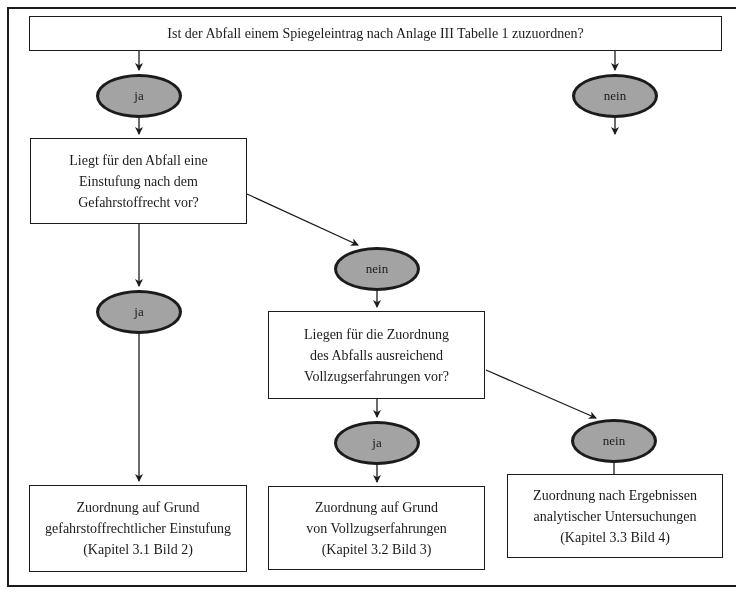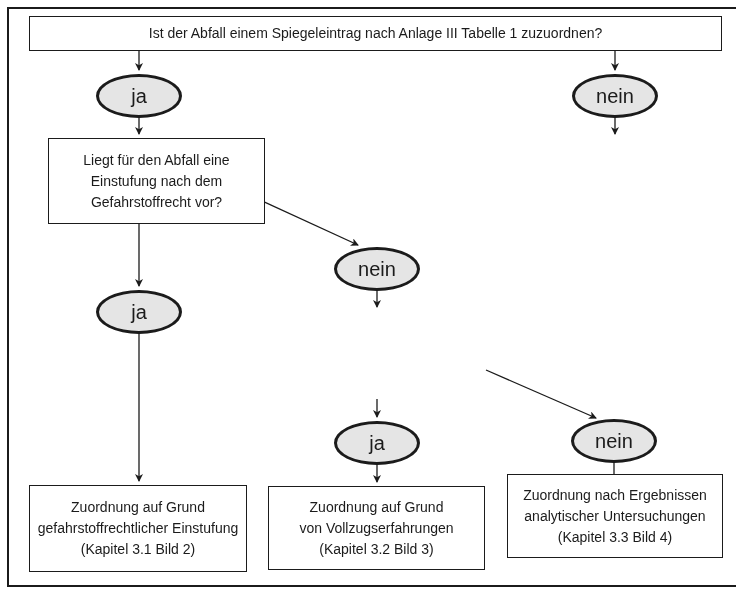--- a/index.html
+++ b/index.html
@@ -5,21 +5,21 @@
   html, body {
     margin: 0;
     padding: 0;
     background: #ffffff;
   }
   .canvas {
     position: relative;
     width: 736px;
     height: 594px;
     background: #ffffff;
-    font-family: Liberation Sans, sans-serif;
+    font-family: Liberation Serif, serif;
     color: #1b1b1b;
     overflow: hidden;
   }
   .frame {
     position: absolute;
     left: 7px;
     top: 7px;
     width: 736px;
     height: 576px;
     border: 2px solid #1b1b1b;
@@ -43,30 +43,30 @@
     text-align: center;
     font-size: 14px;
     line-height: 21px;
     white-space: pre-line;
     box-sizing: border-box;
   }
   .ellipse {
     position: absolute;
     border: 3.2px solid #1b1b1b;
     border-radius: 50%;
-    background: #e5e5e5;
+    background: #a3a3a3;
     display: flex;
     align-items: center;
     justify-content: center;
-    font-size: 20px;
+    font-size: 13px;
     box-sizing: border-box;
   }
   
   #node-title        { left: 29px;  top: 16px;  width: 693px; height: 35px; }
-  #node-q-gefahr     { left: 30px;  top: 138px; width: 217px; height: 86px; margin-left: 18px; }
+  #node-q-gefahr     { left: 30px;  top: 138px; width: 217px; height: 86px; }
   #node-vollzugshinw { left: 507px; top: 138px; width: 216px; height: 65px; }
   #node-q-vollzug    { left: 268px; top: 311px; width: 217px; height: 88px; }
   #node-out-einstuf  { left: 29px;  top: 485px; width: 218px; height: 87px; }
   #node-out-vollzug  { left: 268px; top: 486px; width: 217px; height: 84px; }
   #node-out-analytik { left: 507px; top: 474px; width: 216px; height: 84px; }
   #ellipse-ja-1   { left: 96px;  top: 74px;  width: 86px; height: 44px; }
   #ellipse-nein-1 { left: 572px; top: 74px;  width: 86px; height: 44px; }
   #ellipse-ja-2   { left: 96px;  top: 290px; width: 86px; height: 44px; }
   #ellipse-nein-2 { left: 334px; top: 247px; width: 86px; height: 44px; }
   #ellipse-ja-3   { left: 334px; top: 421px; width: 86px; height: 44px; }
@@ -106,20 +106,23 @@
   <div class="ellipse" id="ellipse-ja-1">ja</div>
   <div class="ellipse" id="ellipse-nein-1">nein</div>
 
   <div class="box" id="node-q-gefahr">Liegt für den Abfall eine
 Einstufung nach dem
 Gefahrstoffrecht vor?</div>
 
   <div class="ellipse" id="ellipse-ja-2">ja</div>
   <div class="ellipse" id="ellipse-nein-2">nein</div>
 
+  <div class="box" id="node-q-vollzug">Liegen für die Zuordnung
+des Abfalls ausreichend
+Vollzugserfahrungen vor?</div>
 
   <div class="ellipse" id="ellipse-ja-3">ja</div>
   <div class="ellipse" id="ellipse-nein-3">nein</div>
 
   <div class="box" id="node-out-einstuf">Zuordnung auf Grund
 gefahrstoffrechtlicher Einstufung
 (Kapitel 3.1 Bild 2)</div>
   <div class="box" id="node-out-vollzug">Zuordnung auf Grund
 von Vollzugserfahrungen
 (Kapitel 3.2 Bild 3)</div>

